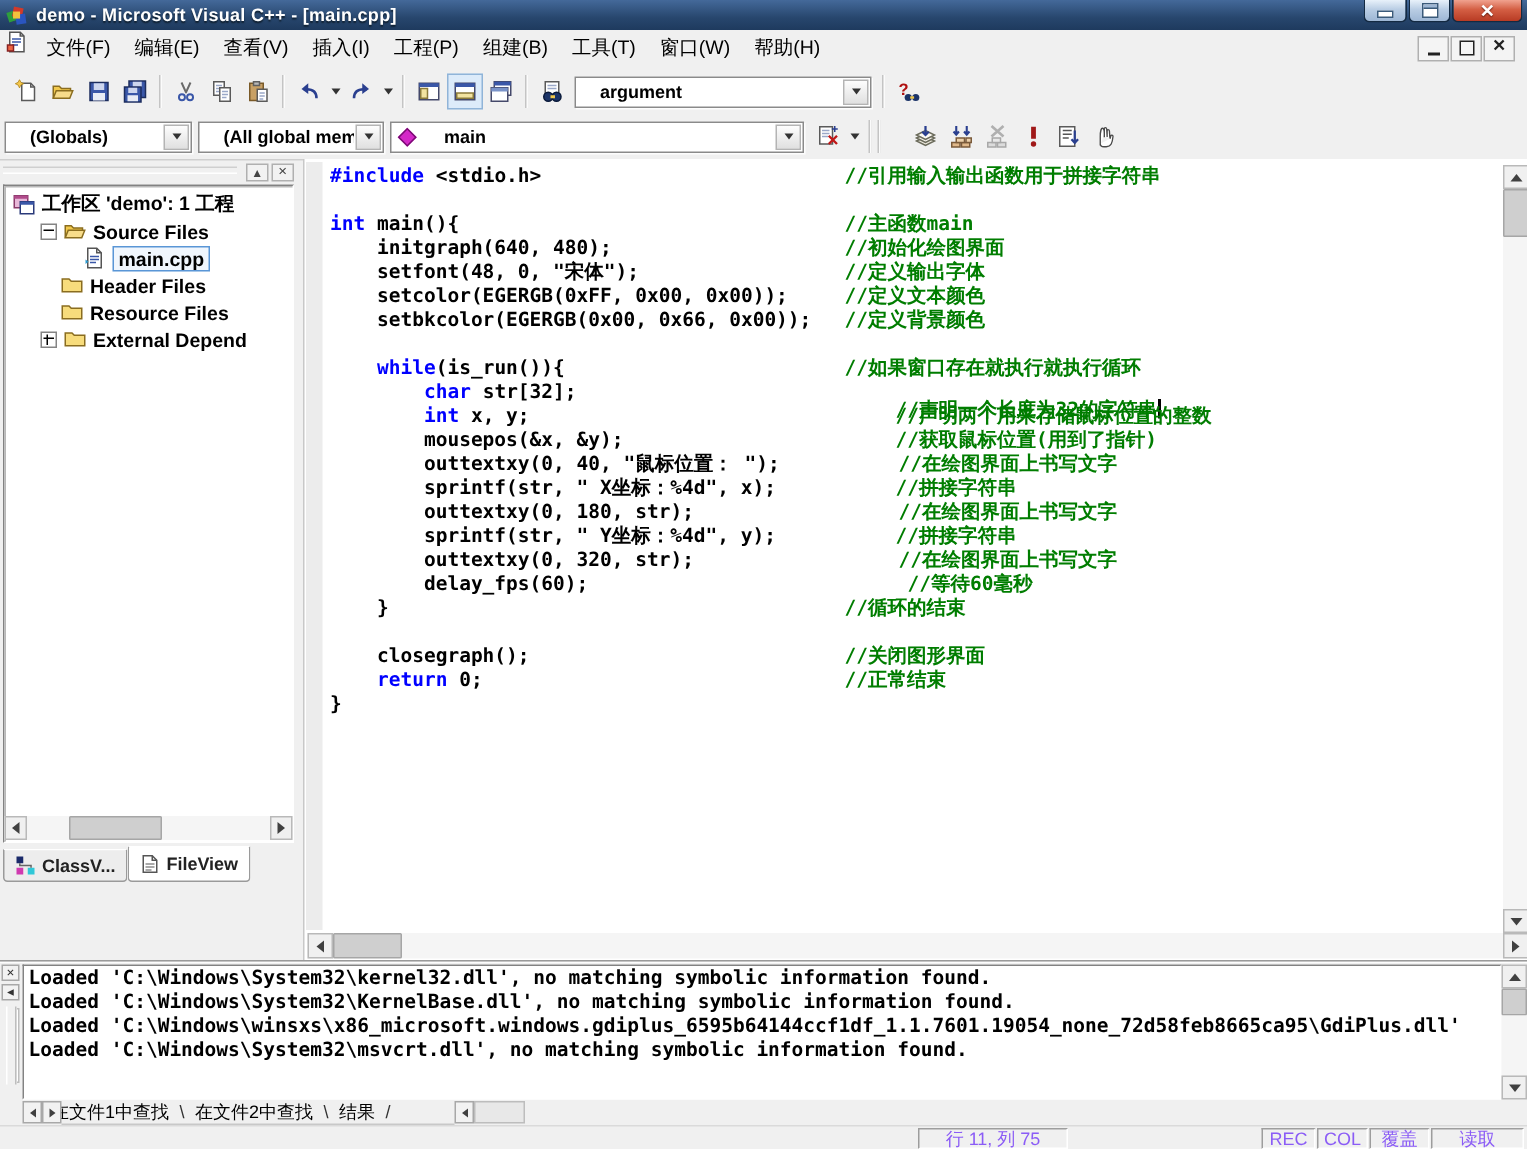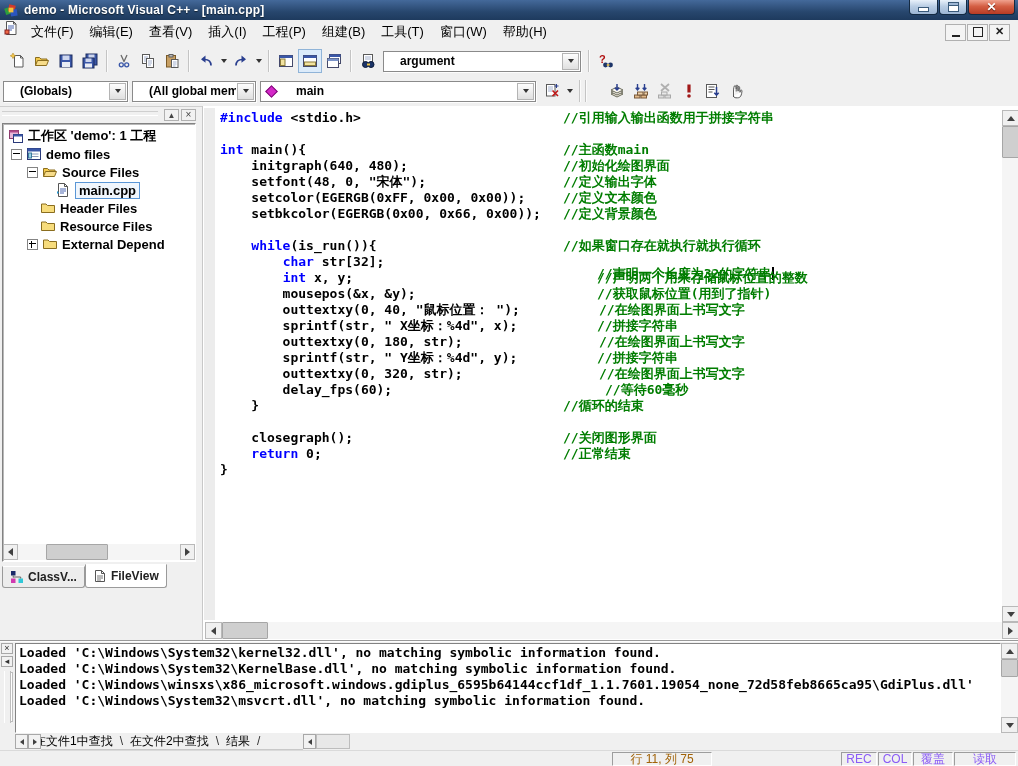--- a/index.html
+++ b/index.html
@@ -128,21 +128,21 @@
   .otab{font-size:12px;white-space:nowrap;margin-left:-7px;padding-left:0;}
   .otab:not(:first-child){margin-left:0;}
   .otab:not(:first-child):before{content:"\\";padding:0 7px;color:#333;}
   .otab.last:after{content:"/";padding-left:7px;color:#333;}
   .tab-minitrack{width:34px;height:15px;background:#e8e8e8;border:1px solid #bdbdbd;box-sizing:border-box;flex:none;}
 
   
   #statusbar{position:absolute;left:0;top:750px;width:1018px;height:16px;background:#f0f0f0;border-top:1px solid #dadada;}
   .sb-cell{position:absolute;top:1px;height:14px;border:1px solid;border-color:#9d9d9d #fff #fff #9d9d9d;
     font-size:12px;display:flex;align-items:center;justify-content:center;box-sizing:border-box;white-space:nowrap;}
-  .sb-cell.linecol{left:612px;width:100px;color:#a16207;}
+  .sb-cell.linecol{left:612px;width:100px;color:#8b5cf6;}
   .sb-cell.ind{color:#8b5cf6;}
   .sb-rec{left:841px;width:36px;} .sb-col{left:878px;width:34px;}
   .sb-ovr{left:913px;width:40px;} .sb-read{left:954px;width:62px;}
 </style>
 </head>
 <body>
 
 <div id="app">
 
   <div id="titlebar">
@@ -422,33 +422,20 @@
           <span class="indent" style="width:5px;"></span>
           <span class="t-icon">
             <svg viewBox="0 0 16 16" width="16" height="16">
                 <rect x="1.5" y="2.5" width="9" height="8" fill="#e8b8d8" stroke="#8a3a6a"></rect>
                 <rect x="1.5" y="2.5" width="9" height="2" fill="#b04a8a"></rect>
                 <rect x="5.5" y="6.5" width="9" height="8" fill="#fff" stroke="#2a3a7a"></rect>
                 <rect x="5.5" y="6.5" width="9" height="2" fill="#3a57a8"></rect>
               </svg>
           </span>
           <span>工作区 'demo': 1 工程</span>
-        </div>
-        <div class="tree-row">
-          <span class="indent" style="width:8px;"></span>
-          <span class="expander"></span>
-          <span class="t-icon">
-            <svg viewBox="0 0 16 16" width="16" height="16">
-                <rect x="1.5" y="2.5" width="13" height="11" fill="#fff" stroke="#2a3a7a"></rect>
-                <rect x="1.5" y="2.5" width="13" height="3" fill="#3a57a8"></rect>
-                <path d="M3.5 8h9M3.5 10.5h9" stroke="#8a9ab8" stroke-width="1"></path>
-                <rect x="2.5" y="7" width="3" height="5" fill="#9ad0e8" stroke="#3a7a9a"></rect>
-              </svg>
-          </span>
-          <span>demo files</span>
         </div>
         <div class="tree-row">
           <span class="indent" style="width:24px;"></span>
           <span class="expander"></span>
           <span class="t-icon">
             <svg viewBox="0 0 16 16" width="16" height="16">
                 <path d="M1.5 12.5v-8h4l1.5 1.5h6v2" fill="#f2c94c" stroke="#8a6d1f"></path>
                 <path d="M1.5 12.5l2-5h11l-2 5z" fill="#f7dc8a" stroke="#8a6d1f"></path>
               </svg>
           </span>

